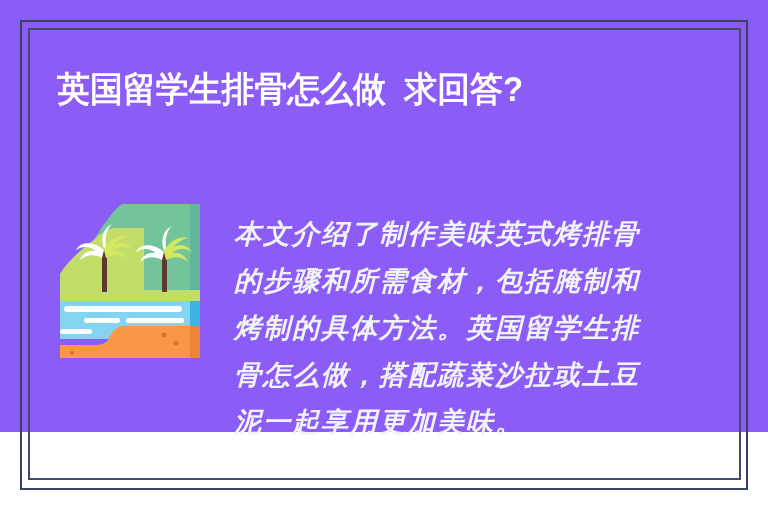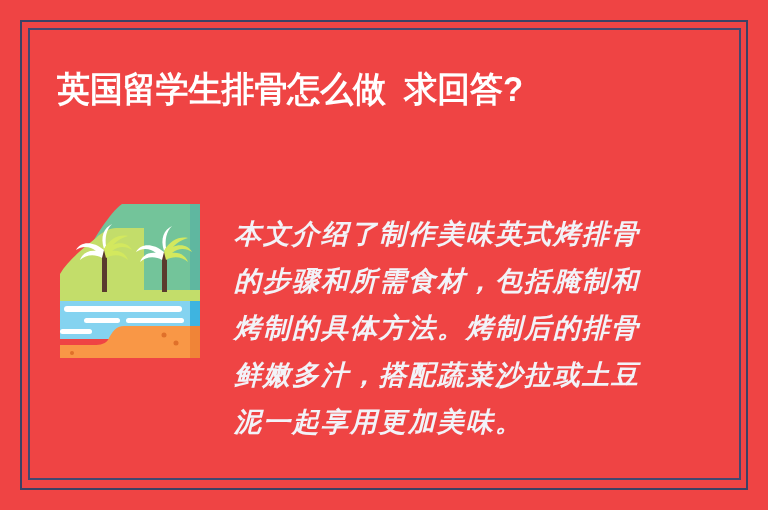--- a/index.html
+++ b/index.html
@@ -9,22 +9,22 @@
   body {
     width: 768px;
     height: 510px;
     overflow: hidden;
     font-family: "Liberation Sans", sans-serif;
   }
 
   #card {
     position: relative;
     width: 768px;
-    height: 510px;
-    background: #ef4444;
+    height: 432px;
+    background: #8b5cf6;
     box-sizing: border-box;
     text-decoration: underline;
   }
 
   
   .frame-outer {
     position: absolute;
     left: 20px;
     top: 20px;
     width: 728px;
@@ -133,15 +133,15 @@
       <rect x="2" y="127" width="32" height="5" rx="2.5" fill="#ffffff"></rect>
 
       <path d="M2 143 L2 156 L142 156 L142 124 L66 124 C58 124 54 130 50 138 C46 143 40 143 34 143 Z" fill="#f99746"></path>
       <rect x="132" y="124" width="10" height="32" fill="#f08437"></rect>
       <circle cx="106" cy="133" r="2.5" fill="#e0702a"></circle>
       <circle cx="118" cy="141" r="2.5" fill="#e0702a"></circle>
       <circle cx="14" cy="151" r="2" fill="#e0702a"></circle>
     </svg>
   </div>
 
-  <div id="body-text">本文介绍了制作美味英式烤排骨的步骤和所需食材，包括腌制和烤制的具体方法。烤制后的排骨鲜嫩多汁，搭配蔬菜沙拉或土豆泥一起享用更加美味。</div>
+  <div id="body-text">本文介绍了制作美味英式烤排骨的步骤和所需食材，包括腌制和烤制的具体方法。英国留学生排骨怎么做，搭配蔬菜沙拉或土豆泥一起享用更加美味。</div>
 
 </div>
 
 </body></html>

